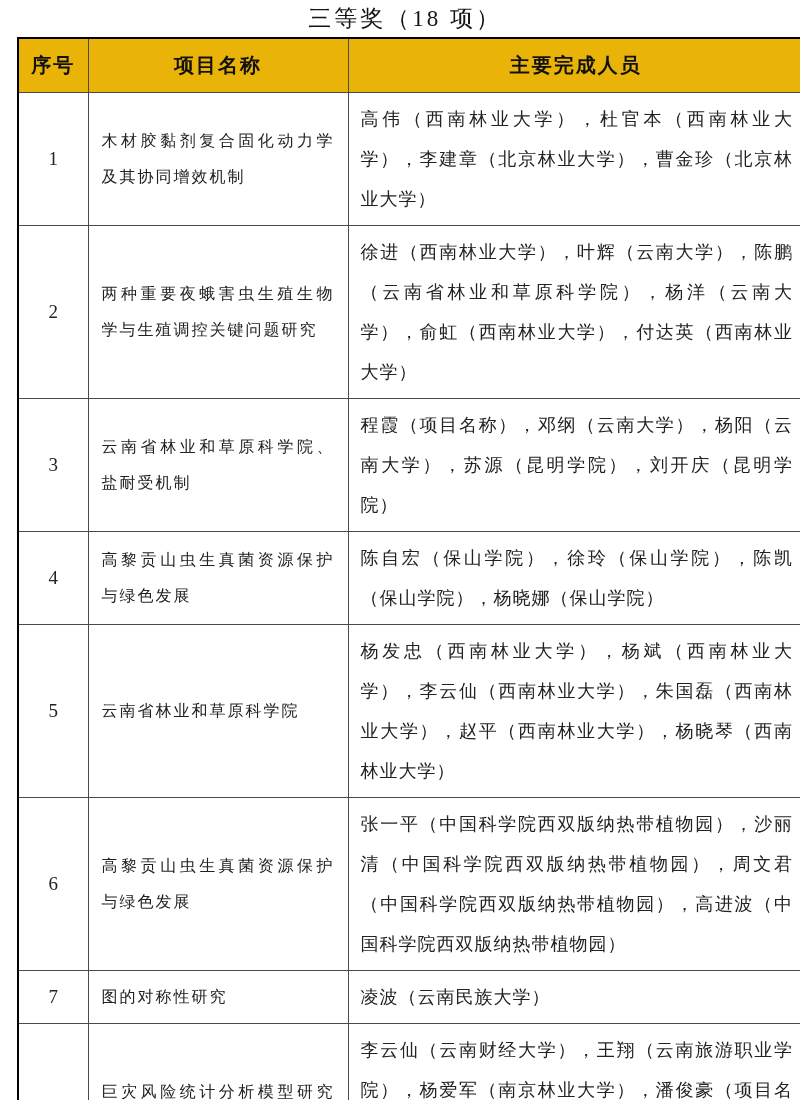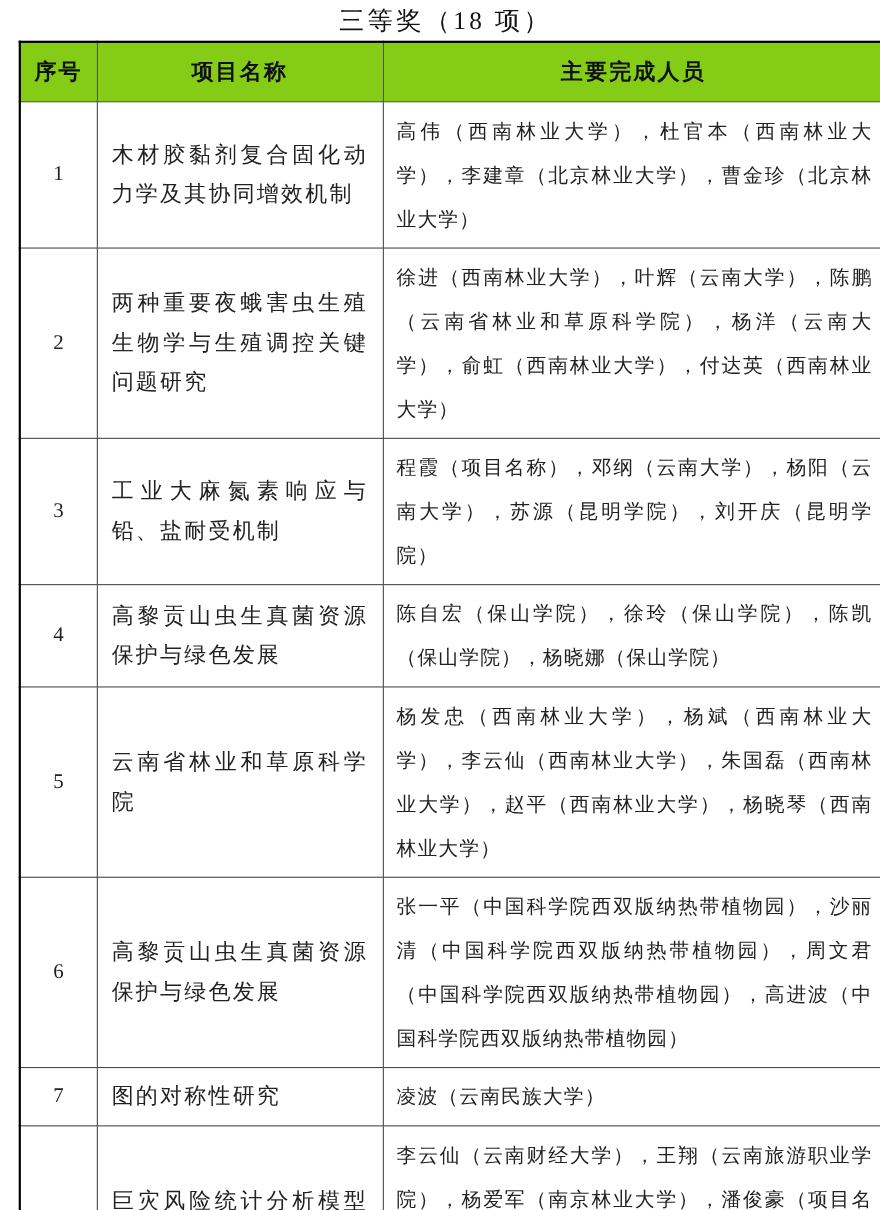--- a/index.html
+++ b/index.html
@@ -39,29 +39,29 @@
     vertical-align: middle;
   }
   th {
     font-family: "Liberation Sans", "DejaVu Sans", sans-serif;
     font-weight: 700;
     font-size: 20px;
     letter-spacing: 2px;
     text-align: center;
     height: 54px;
     color: #111111;
-    background: #84cc16;
+    background: #eab308;
   }
   td.cell-no {
     text-align: center;
     font-size: 19px;
     color: #222222;
   }
   td.cell-project {
-    font-size: 20px;
+    font-size: 16px;
     line-height: 36px;
     letter-spacing: 2px;
     text-align: justify;
     text-justify: inter-character;
     padding: 6px 13px;
     color: #222222;
   }
   td.cell-personnel {
     font-size: 18px;
     line-height: 40px;
@@ -99,21 +99,21 @@
   </tr>
 
   <tr>
     <td class="cell-no">2</td>
     <td class="cell-project">两种重要夜蛾害虫生殖生物学与生殖调控关键问题研究</td>
     <td class="cell-personnel">徐进（西南林业大学），叶辉（云南大学），陈鹏（云南省林业和草原科学院），杨洋（云南大学），俞虹（西南林业大学），付达英（西南林业大学）</td>
   </tr>
 
   <tr>
     <td class="cell-no">3</td>
-    <td class="cell-project">工业大麻氮素响应与铅、盐耐受机制</td>
+    <td class="cell-project">云南省林业和草原科学院、盐耐受机制</td>
     <td class="cell-personnel">程霞（项目名称），邓纲（云南大学），杨阳（云南大学），苏源（昆明学院），刘开庆（昆明学院）</td>
   </tr>
 
   <tr>
     <td class="cell-no">4</td>
     <td class="cell-project">高黎贡山虫生真菌资源保护与绿色发展</td>
     <td class="cell-personnel">陈自宏（保山学院），徐玲（保山学院），陈凯（保山学院），杨晓娜（保山学院）</td>
   </tr>
 
   <tr>

